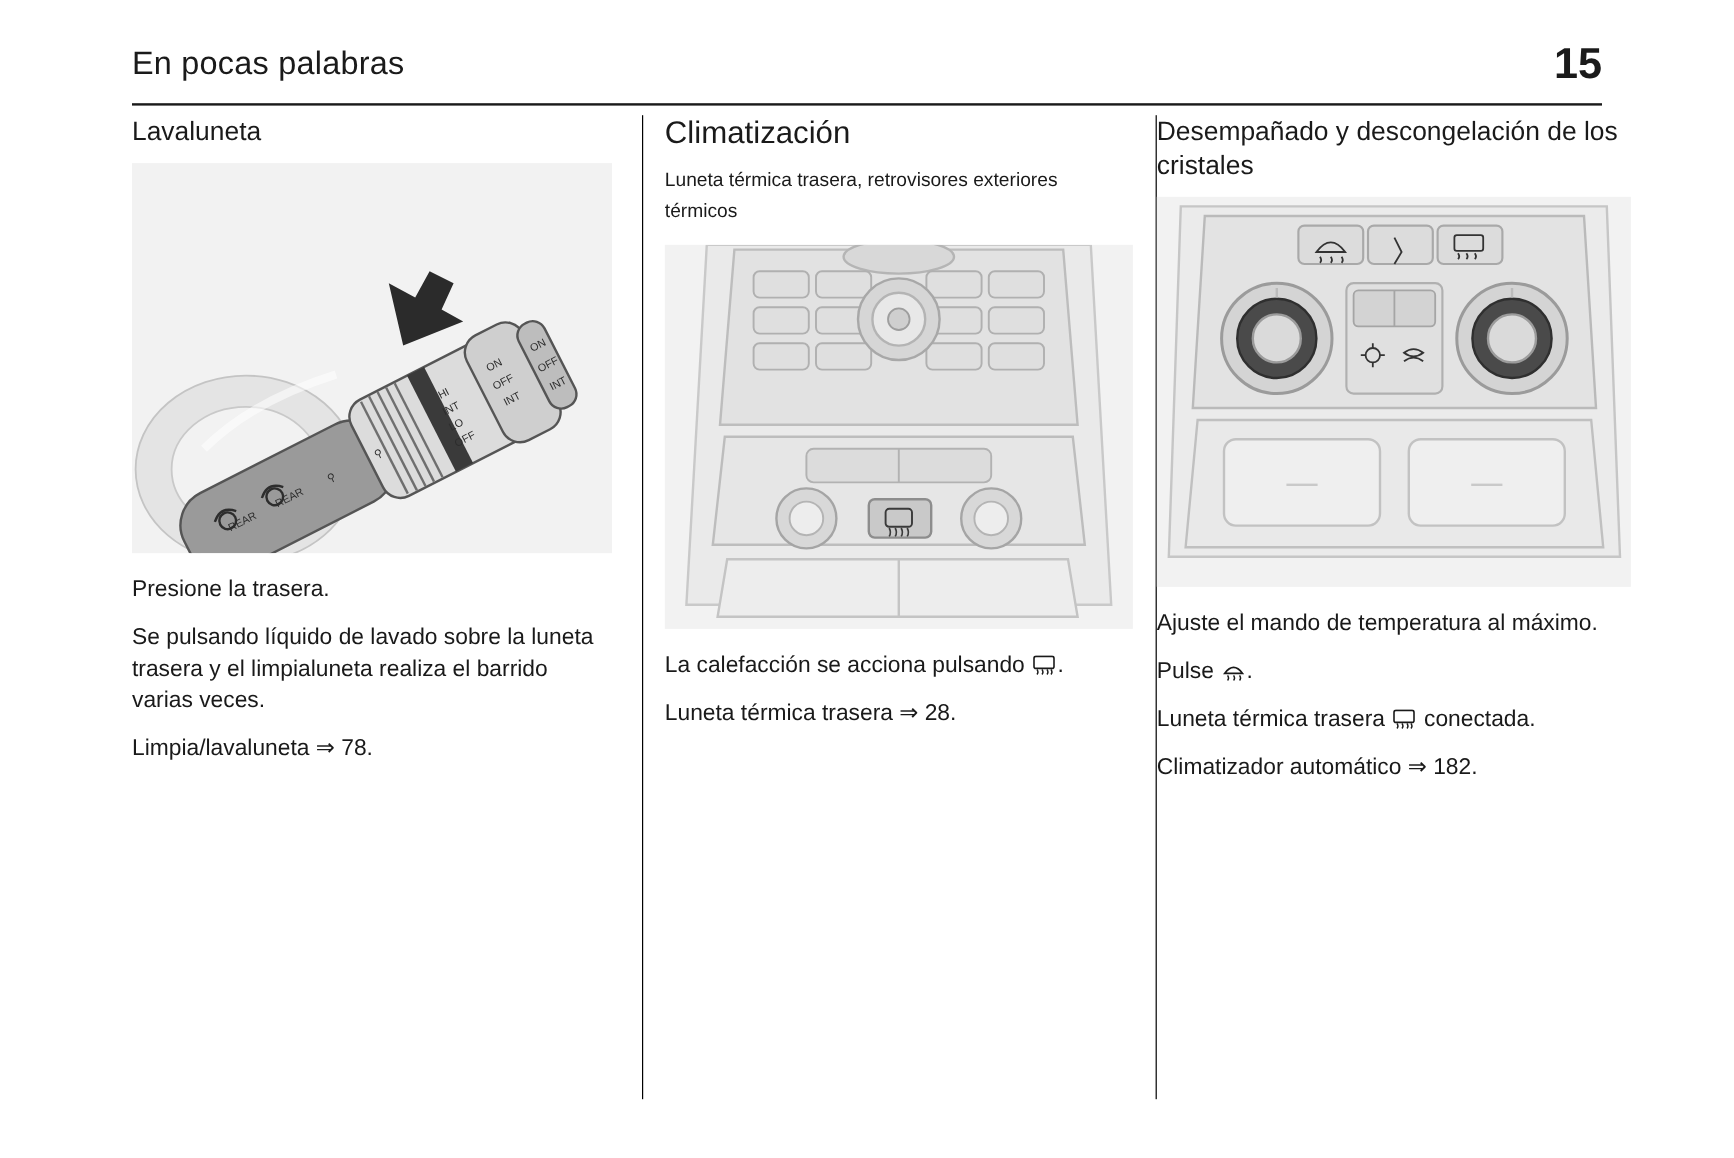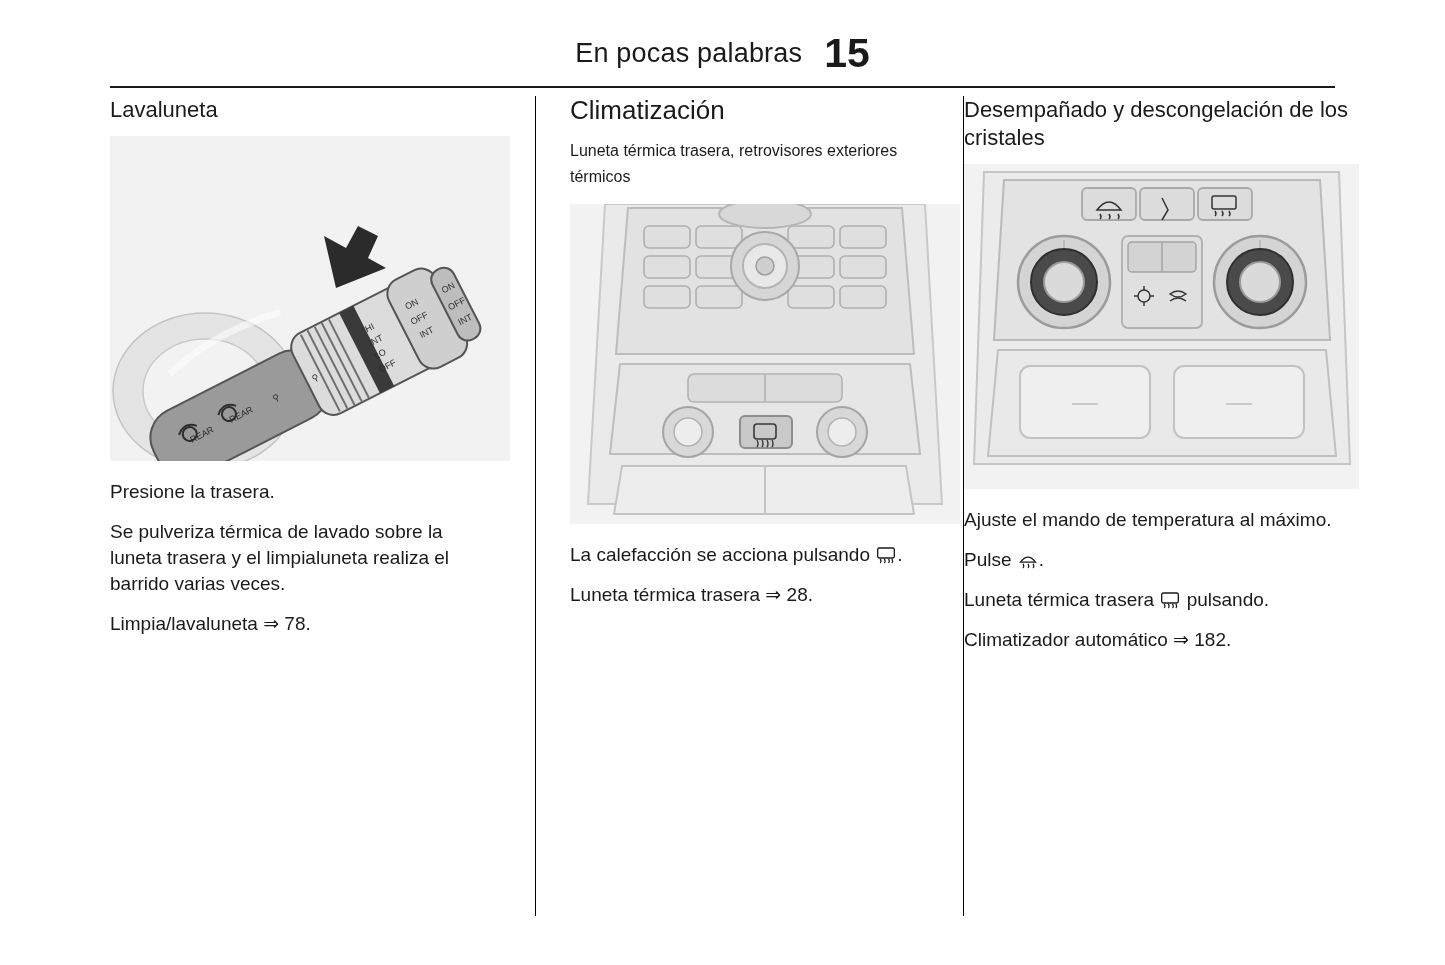--- a/index.html
+++ b/index.html
@@ -18,51 +18,51 @@
 
   
   .page-header {
     position: absolute;
     top: 36px;
     left: 110px;
     right: 110px;
     height: 52px;
     display: flex;
     align-items: flex-start;
-    justify-content: center;
+    justify-content: space-between;
     border-bottom: 2px solid #1a1a1a;
     box-sizing: border-box;
   }
   .header-title {
     font-size: 27px;
     letter-spacing: 0.2px;
     margin-right: 22px;
     line-height: 34px;
   }
   .header-pagenum {
-    font-size: 41px;
+    font-size: 36px;
     font-weight: bold;
     line-height: 34px;
   }
 
   
   .columns {
     position: absolute;
     top: 96px;
     left: 110px;
     width: 1225px;
     height: 820px;
     display: flex;
   }
   .col {
     box-sizing: border-box;
     position: relative;
   }
   .col-1 { width: 425px; padding-right: 38px; }
-  .col-2 { width: 428px; padding-left: 34px; padding-right: 38px;
+  .col-2 { width: 428px; padding-left: 18px; padding-right: 38px;
            border-left: 1.5px solid #000; }
   .col-3 { width: 428px; 
            border-left: 1.5px solid #000; }
 
   .col-heading {
     font-size: 22px;
     line-height: 28px;
     margin: 0 0 12px 0;
     font-weight: normal;
   }
@@ -167,21 +167,21 @@
             <circle cx="62" cy="236" r="7"></circle>
             <circle cx="106" cy="236" r="7"></circle>
           </g>
         </g>
 
         <path d="M60 238 q40 -40 110 -62" stroke="#ffffff" stroke-width="7" fill="none" opacity="0.55"></path>
       </svg>
     </div>
 
     <p class="body">Presione la trasera.</p>
-    <p class="body">Se pulveriza térmica de lavado sobre la luneta trasera y el limpialuneta realiza el barrido varias veces.</p>
+    <p class="body">Se pulsando líquido de lavado sobre la luneta trasera y el limpialuneta realiza el barrido varias veces.</p>
     <p class="body">Limpia/lavaluneta ⇒ 78.</p>
   </div>
 
   <div class="col col-2">
     <h2 class="col-heading big">Climatización</h2>
     <h3 class="sub-heading">Luneta térmica trasera, retrovisores exteriores térmicos</h3>
 
     <div class="figure fig-console">
       <svg width="390" height="320" viewBox="0 0 390 320">
         <rect x="0" y="0" width="390" height="320" fill="#f2f2f2"></rect>
@@ -301,18 +301,18 @@
     <p class="body">
       <span>Pulse </span><span class="glyph"><svg viewBox="0 0 24 20">
             <path d="M3 12 q9 -12 18 0 z" fill="none" stroke="#1a1a1a" stroke-width="1.6"></path>
             <path d="M6 14 q2 3 0 5 M12 14 q2 3 0 5 M18 14 q2 3 0 5" fill="none" stroke="#1a1a1a" stroke-width="1.4"></path>
           </svg></span><span>.</span>
     </p>
     <p class="body">
       <span>Luneta térmica trasera </span><span class="glyph"><svg viewBox="0 0 24 20">
             <rect x="2" y="1" width="20" height="12" rx="2" fill="none" stroke="#1a1a1a" stroke-width="1.6"></rect>
             <path d="M5 14 q2 3 0 5 M10 14 q2 3 0 5 M15 14 q2 3 0 5 M19 14 q2 3 0 5" fill="none" stroke="#1a1a1a" stroke-width="1.4"></path>
-          </svg></span><span> pulsando.</span>
+          </svg></span><span> conectada.</span>
     </p>
     <p class="body">Climatizador automático ⇒ 182.</p>
   </div>
 
 </div>
 
 </body></html>

